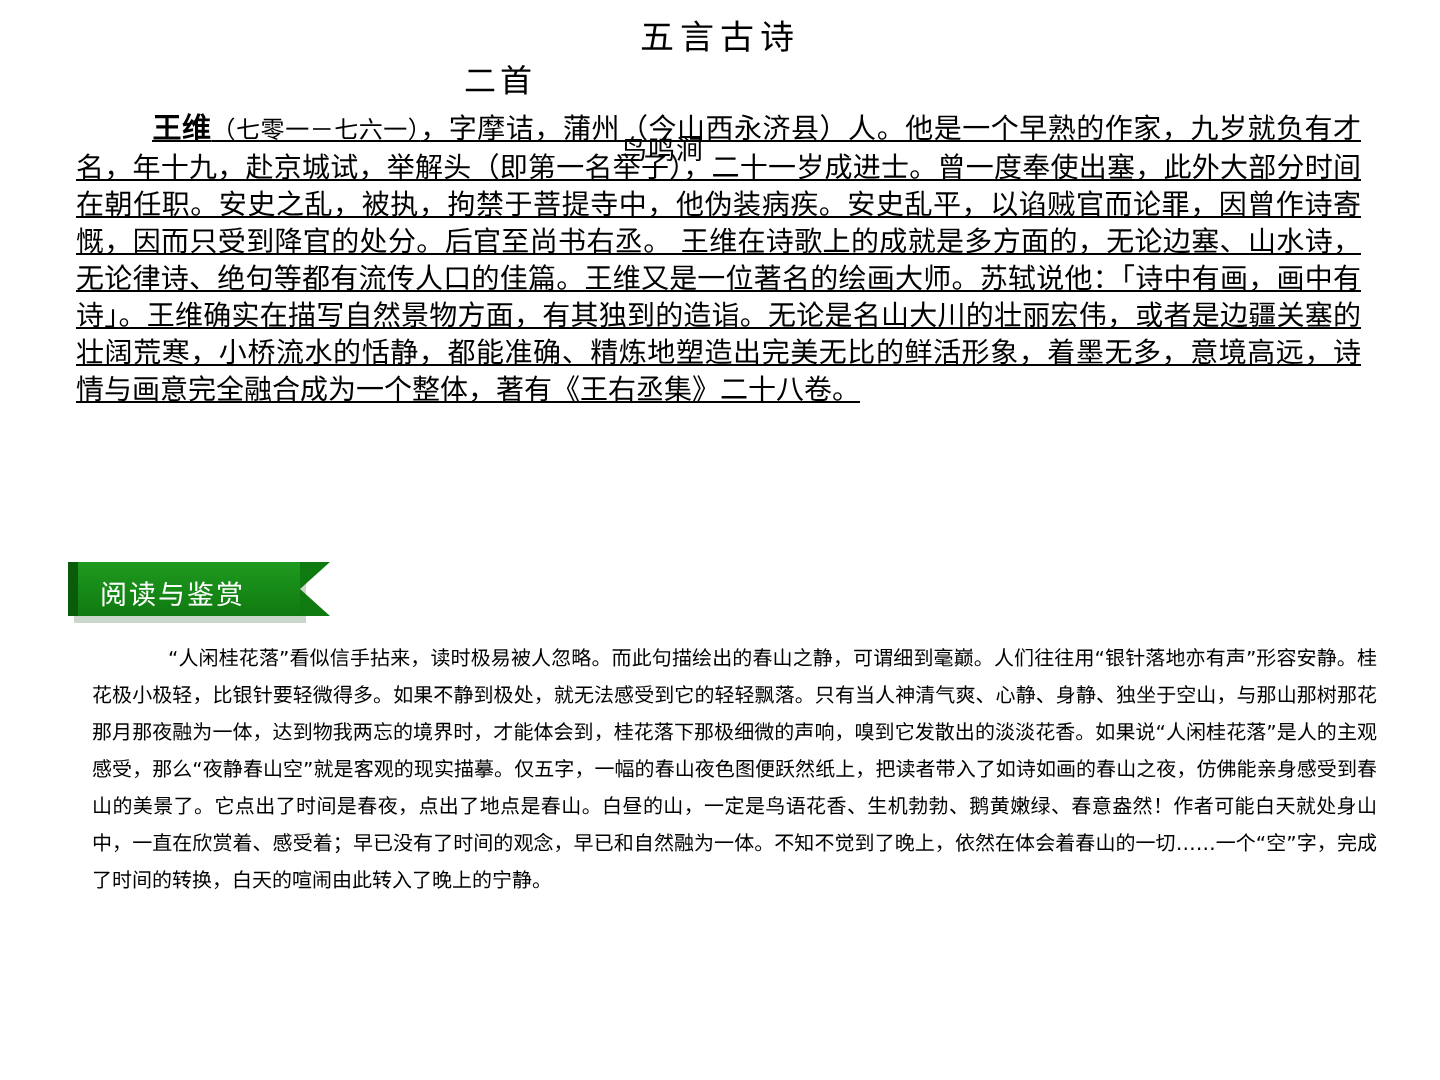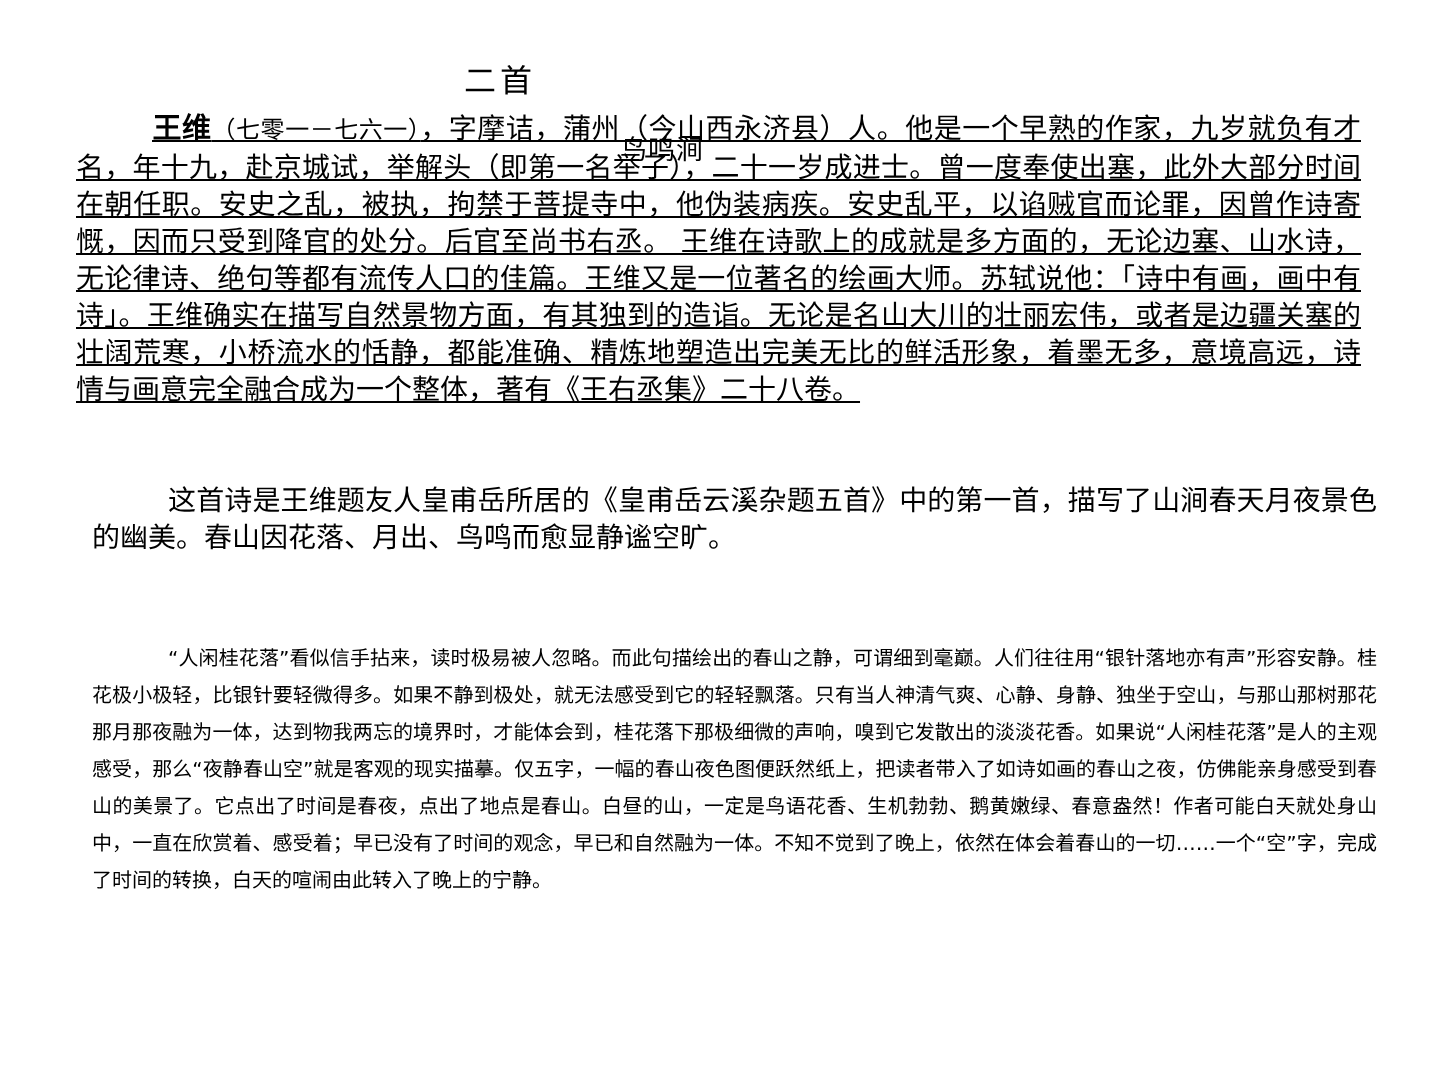--- a/index.html
+++ b/index.html
@@ -164,31 +164,36 @@
   .appreciation .indent {
     display: inline-block;
     width: 76px;
   }
 </style>
 </head>
 <body>
 
 <div class="page">
 
+  <div class="title-main">五言古诗</div>
 
   <div class="title-sub">二首</div>
 
   <div class="author-para">
     <span class="indent"></span><span class="author-name">王维</span><span class="small-paren">（七零一－七六一）</span><span>，字摩诘，蒲州（今山西永济县）人。他是一个早熟的作家，九岁就负有才名，年十九，赴京城试，举解头（即第一名举子），二十一岁成进士。曾一度奉使出塞，此外大部分时间在朝任职。安史之乱，被执，拘禁于菩提寺中，他伪装病疾。安史乱平，以谄贼官而论罪，因曾作诗寄慨，因而只受到降官的处分。后官至尚书右丞。 王维在诗歌上的成就是多方面的，无论边塞、山水诗，无论律诗、绝句等都有流传人口的佳篇。王维又是一位著名的绘画大师。苏轼说他：「诗中有画，画中有诗」。王维确实在描写自然景物方面，有其独到的造诣。无论是名山大川的壮丽宏伟，或者是边疆关塞的壮阔荒寒，小桥流水的恬静，都能准确、精炼地塑造出完美无比的鲜活形象，着墨无多，意境高远，诗情与画意完全融合成为一个整体，著有《王右丞集》二十八卷。</span>
   </div>
 
   <div class="overlap-frag">鸟鸣涧</div>
 
-  <div class="note-para">
-    <span class="indent"></span><span>这首诗是王维题友人皇甫岳所居的《皇甫岳云溪杂题五首》中的第一首，描写了山涧春天月夜景色的幽美。春山因花落、月出、鸟鸣而愈显静谧空旷。</span>
+
+  <div class="banner-wrap">
+    <div class="banner-shadow"></div>
+    <div class="banner-body"></div>
+    <div class="banner-tail"></div>
+    <div class="banner-stripe"></div>
+    <div class="banner-text">阅读与鉴赏</div>
   </div>
-
 
   <div class="appreciation">
     <span class="indent"></span><span>“人闲桂花落”看似信手拈来，读时极易被人忽略。而此句描绘出的春山之静，可谓细到毫巅。人们往往用“银针落地亦有声”形容安静。桂花极小极轻，比银针要轻微得多。如果不静到极处，就无法感受到它的轻轻飘落。只有当人神清气爽、心静、身静、独坐于空山，与那山那树那花那月那夜融为一体，达到物我两忘的境界时，才能体会到，桂花落下那极细微的声响，嗅到它发散出的淡淡花香。如果说“人闲桂花落”是人的主观感受，那么“夜静春山空”就是客观的现实描摹。仅五字，一幅的春山夜色图便跃然纸上，把读者带入了如诗如画的春山之夜，仿佛能亲身感受到春山的美景了。它点出了时间是春夜，点出了地点是春山。白昼的山，一定是鸟语花香、生机勃勃、鹅黄嫩绿、春意盎然！作者可能白天就处身山中，一直在欣赏着、感受着；早已没有了时间的观念，早已和自然融为一体。不知不觉到了晚上，依然在体会着春山的一切……一个“空”字，完成了时间的转换，白天的喧闹由此转入了晚上的宁静。</span>
   </div>
 
 </div>
 
 </body></html>

